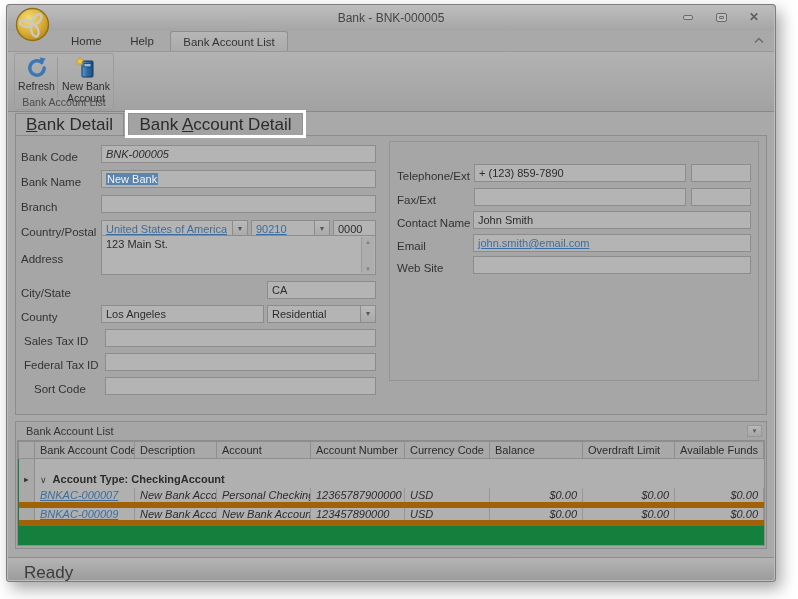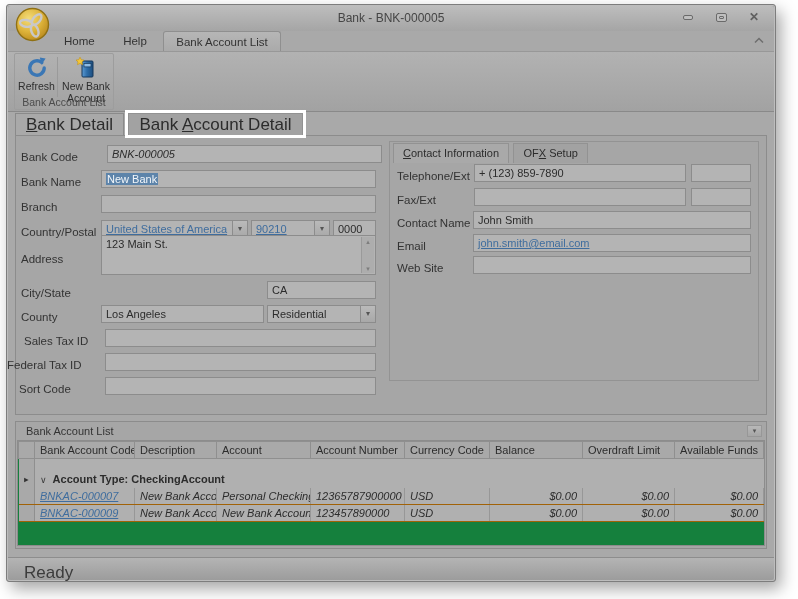--- a/index.html
+++ b/index.html
@@ -18,21 +18,21 @@
   .win-controls { position:absolute; right:12px; top:4px; display:flex; gap:17px; align-items:center; }
   .ctl { width:16px; height:14px; display:flex; align-items:center; justify-content:center; cursor:default; }
   .min-glyph { width:10px; height:5px; border:1px solid #6a6a6a; border-radius:2px; background:#bfbfbf; }
   .max-glyph { width:11px; height:9px; border:1px solid #6a6a6a; border-radius:2px; background:#bfbfbf; position:relative; }
   .max-glyph::after { content:""; position:absolute; left:2px; top:2px; right:2px; bottom:2px; border:1px solid #6a6a6a; border-radius:1px; }
   .close-glyph { font-size:12px; font-weight:bold; color:#606060; line-height:1; }
 
   .orb { position:absolute; left:8px; top:2px; width:35px; height:35px; z-index:6; }
 
   
-  .ribbon-tabs { position:absolute; left:1px; right:1px; top:26px; height:20px; padding-left:44px; }
+  .ribbon-tabs { position:absolute; left:8px; right:1px; top:26px; height:20px; padding-left:44px; }
   .rtab { display:inline-block; height:20px; line-height:20px; padding:0 12px; font-size:11.5px; color:#333; vertical-align:top; }
   .rtab.active { background:linear-gradient(#b6b6b6,#aaaaaa); border:1px solid #8f8f8f; border-bottom:none; border-radius:3px 3px 0 0; }
   .collapse-btn { position:absolute; right:8px; top:3px; width:14px; height:12px; display:flex; align-items:center; justify-content:center; }
 
   .ribbon { position:absolute; left:1px; right:1px; top:46px; height:61px;
     background:linear-gradient(#b2b2b2,#a2a2a2); border-top:1px solid #989898; border-bottom:1px solid #898989; }
   .ribbon-group { position:absolute; left:6px; top:1px; width:100px; height:57px; border:1px solid #9d9d9d; border-radius:2px; }
   .group-label { position:absolute; left:0; right:0; bottom:1px; text-align:center; font-size:10.5px; color:#4c4c4c; }
   .rbtn { position:absolute; top:2px; text-align:center; cursor:default; }
   .rbtn .ricon { display:block; margin:0 auto; width:24px; height:24px; }
@@ -52,42 +52,42 @@
   
   .lbl { position:absolute; font-size:11.5px; color:#333; white-space:nowrap; }
   .fld { position:absolute; height:18px; background:#b4b4b4; border:1px solid #8c8c8c; font-size:11px; color:#2c2c2c;
     line-height:16px; padding:0 4px; overflow:hidden; white-space:nowrap; }
   .fld.combo { padding-right:17px; }
   .dd { position:absolute; right:0; top:0; bottom:0; width:15px; border-left:1px solid #8c8c8c;
     background:linear-gradient(#bababa,#a8a8a8); display:flex; align-items:center; justify-content:center;
     font-size:8px; color:#555; }
   .link { color:#3f6d9e; text-decoration:underline; }
   .sel { background:#5d84aa; color:#f2f6fa; padding:0 1px; }
-  .it { font-style:italic;margin-left:6px; }
+  .it { font-style:italic; }
   .tarea { position:absolute; background:#b4b4b4; border:1px solid #8c8c8c; font-size:11px; color:#2c2c2c; padding:2px 18px 2px 4px; }
   .sb { position:absolute; right:1px; top:1px; bottom:1px; width:13px; background:#adadad; border-left:1px solid #9a9a9a; }
   .sb .sa { position:absolute; left:0; right:0; text-align:center; font-size:7px; color:#7d7d7d; line-height:9px; }
   .sb .up { top:0; } .sb .dn { bottom:0; }
 
   
   .contact-box { position:absolute; left:382px; top:136px; width:370px; height:240px; border:1px solid #939393; background:#a6a6a6; }
   .ctabs { position:absolute; left:386px; top:138px; height:20px; z-index:2; }
   .ctab { display:inline-block; height:20px; line-height:19px; padding:0 9px; font-size:11px; color:#2c2c2c;
     background:#a2a2a2; border:1px solid #929292; border-bottom:none; vertical-align:bottom; }
   .ctab.active { background:#a9a9a9; }
 
   
   .grid-panel { position:absolute; left:8px; top:416px; width:752px; height:128px; background:#a6a6a6; border:1px solid #8c8c8c; }
   .grid-title { position:absolute; left:10px; top:3px; font-size:11px; color:#333; }
   .panel-dd { position:absolute; right:4px; top:3px; width:15px; height:12px; border:1px solid #979797;
     background:linear-gradient(#b8b8b8,#a6a6a6); display:flex; align-items:center; justify-content:center; font-size:7px; color:#555; }
   .grid-body { position:absolute; left:1px; top:18px; width:748px; height:106px; background:#15803d; border:1px solid #8c8c8c; overflow:hidden; }
   table.grid { border-collapse:collapse; table-layout:fixed; width:745px; font-size:11px; color:#2c2c2c; }
   table.grid th { font-weight:normal; text-align:left; background:#a9a9a9; border:1px solid #8f8f8f; height:17px; padding:0 5px; overflow:hidden; white-space:nowrap; }
-  table.grid td { height:17px; padding:0 5px; border-right:1px solid #979797; border-bottom:1px solid #a16207; overflow:hidden; white-space:nowrap; background:#b0b0b0; }
+  table.grid td { height:17px; padding:0 5px; border-right:1px solid #979797; border-bottom:6px solid #a16207; overflow:hidden; white-space:nowrap; background:#b0b0b0; }
   table.grid td.rowsel { background:#a9a9a9; border-right:1px solid #8f8f8f; text-align:center; font-size:8px; color:#333; padding:0; }
   tr.spacer td { height:12px; border-right:none; border-bottom:none; }
   tr.spacer td.rowsel { border-right:1px solid #8f8f8f; }
   tr.group-row td { border-right:none; border-bottom:none; font-weight:bold; }
   tr.group-row td.rowsel { border-right:1px solid #8f8f8f; }
   .chev { font-size:9px; font-weight:normal; margin-right:6px; color:#3a3a3a; }
   td.num { text-align:right; }
   td.hl-cell { position:relative; z-index:3; background:#ffffff; box-shadow:0 0 0 3px #ffffff; }
 
   
@@ -221,31 +221,27 @@
     <span class="lbl" style="left:14px; top:306px;">County</span>
     <div class="fld" style="left:94px; top:300px; width:163px;">Los Angeles</div>
     <div class="fld combo" style="left:260px; top:300px; width:109px;">
       <span>Residential</span>
       <span class="dd">▾</span>
     </div>
 
     <span class="lbl" style="left:17px; top:330px;">Sales Tax ID</span>
     <div class="fld" style="left:98px; top:324px; width:271px;"></div>
 
-    <span class="lbl" style="left:0; top:354px;">Federal Tax ID</span>
+    <span class="lbl" style="left:17px; top:354px;">Federal Tax ID</span>
     <div class="fld" style="left:98px; top:348px; width:271px;"></div>
 
-    <span class="lbl" style="left:12px; top:378px;">Sort Code</span>
+    <span class="lbl" style="left:27px; top:378px;">Sort Code</span>
     <div class="fld" style="left:98px; top:372px; width:271px;"></div>
 
     <div class="contact-box"></div>
-    <div class="ctabs">
-      <span class="ctab active"><span></span><u>C</u><span>ontact Information</span></span>
-      <span class="ctab"><span>OF</span><u>X</u><span> Setup</span></span>
-    </div>
 
     <span class="lbl" style="left:390px; top:165px;">Telephone/Ext</span>
     <div class="fld" style="left:467px; top:159px; width:212px;">+ (123) 859-7890</div>
     <div class="fld" style="left:684px; top:159px; width:60px;"></div>
 
     <span class="lbl" style="left:390px; top:189px;">Fax/Ext</span>
     <div class="fld" style="left:467px; top:183px; width:212px;"></div>
     <div class="fld" style="left:684px; top:183px; width:60px;"></div>
 
     <span class="lbl" style="left:390px; top:212px;">Contact Name</span>

